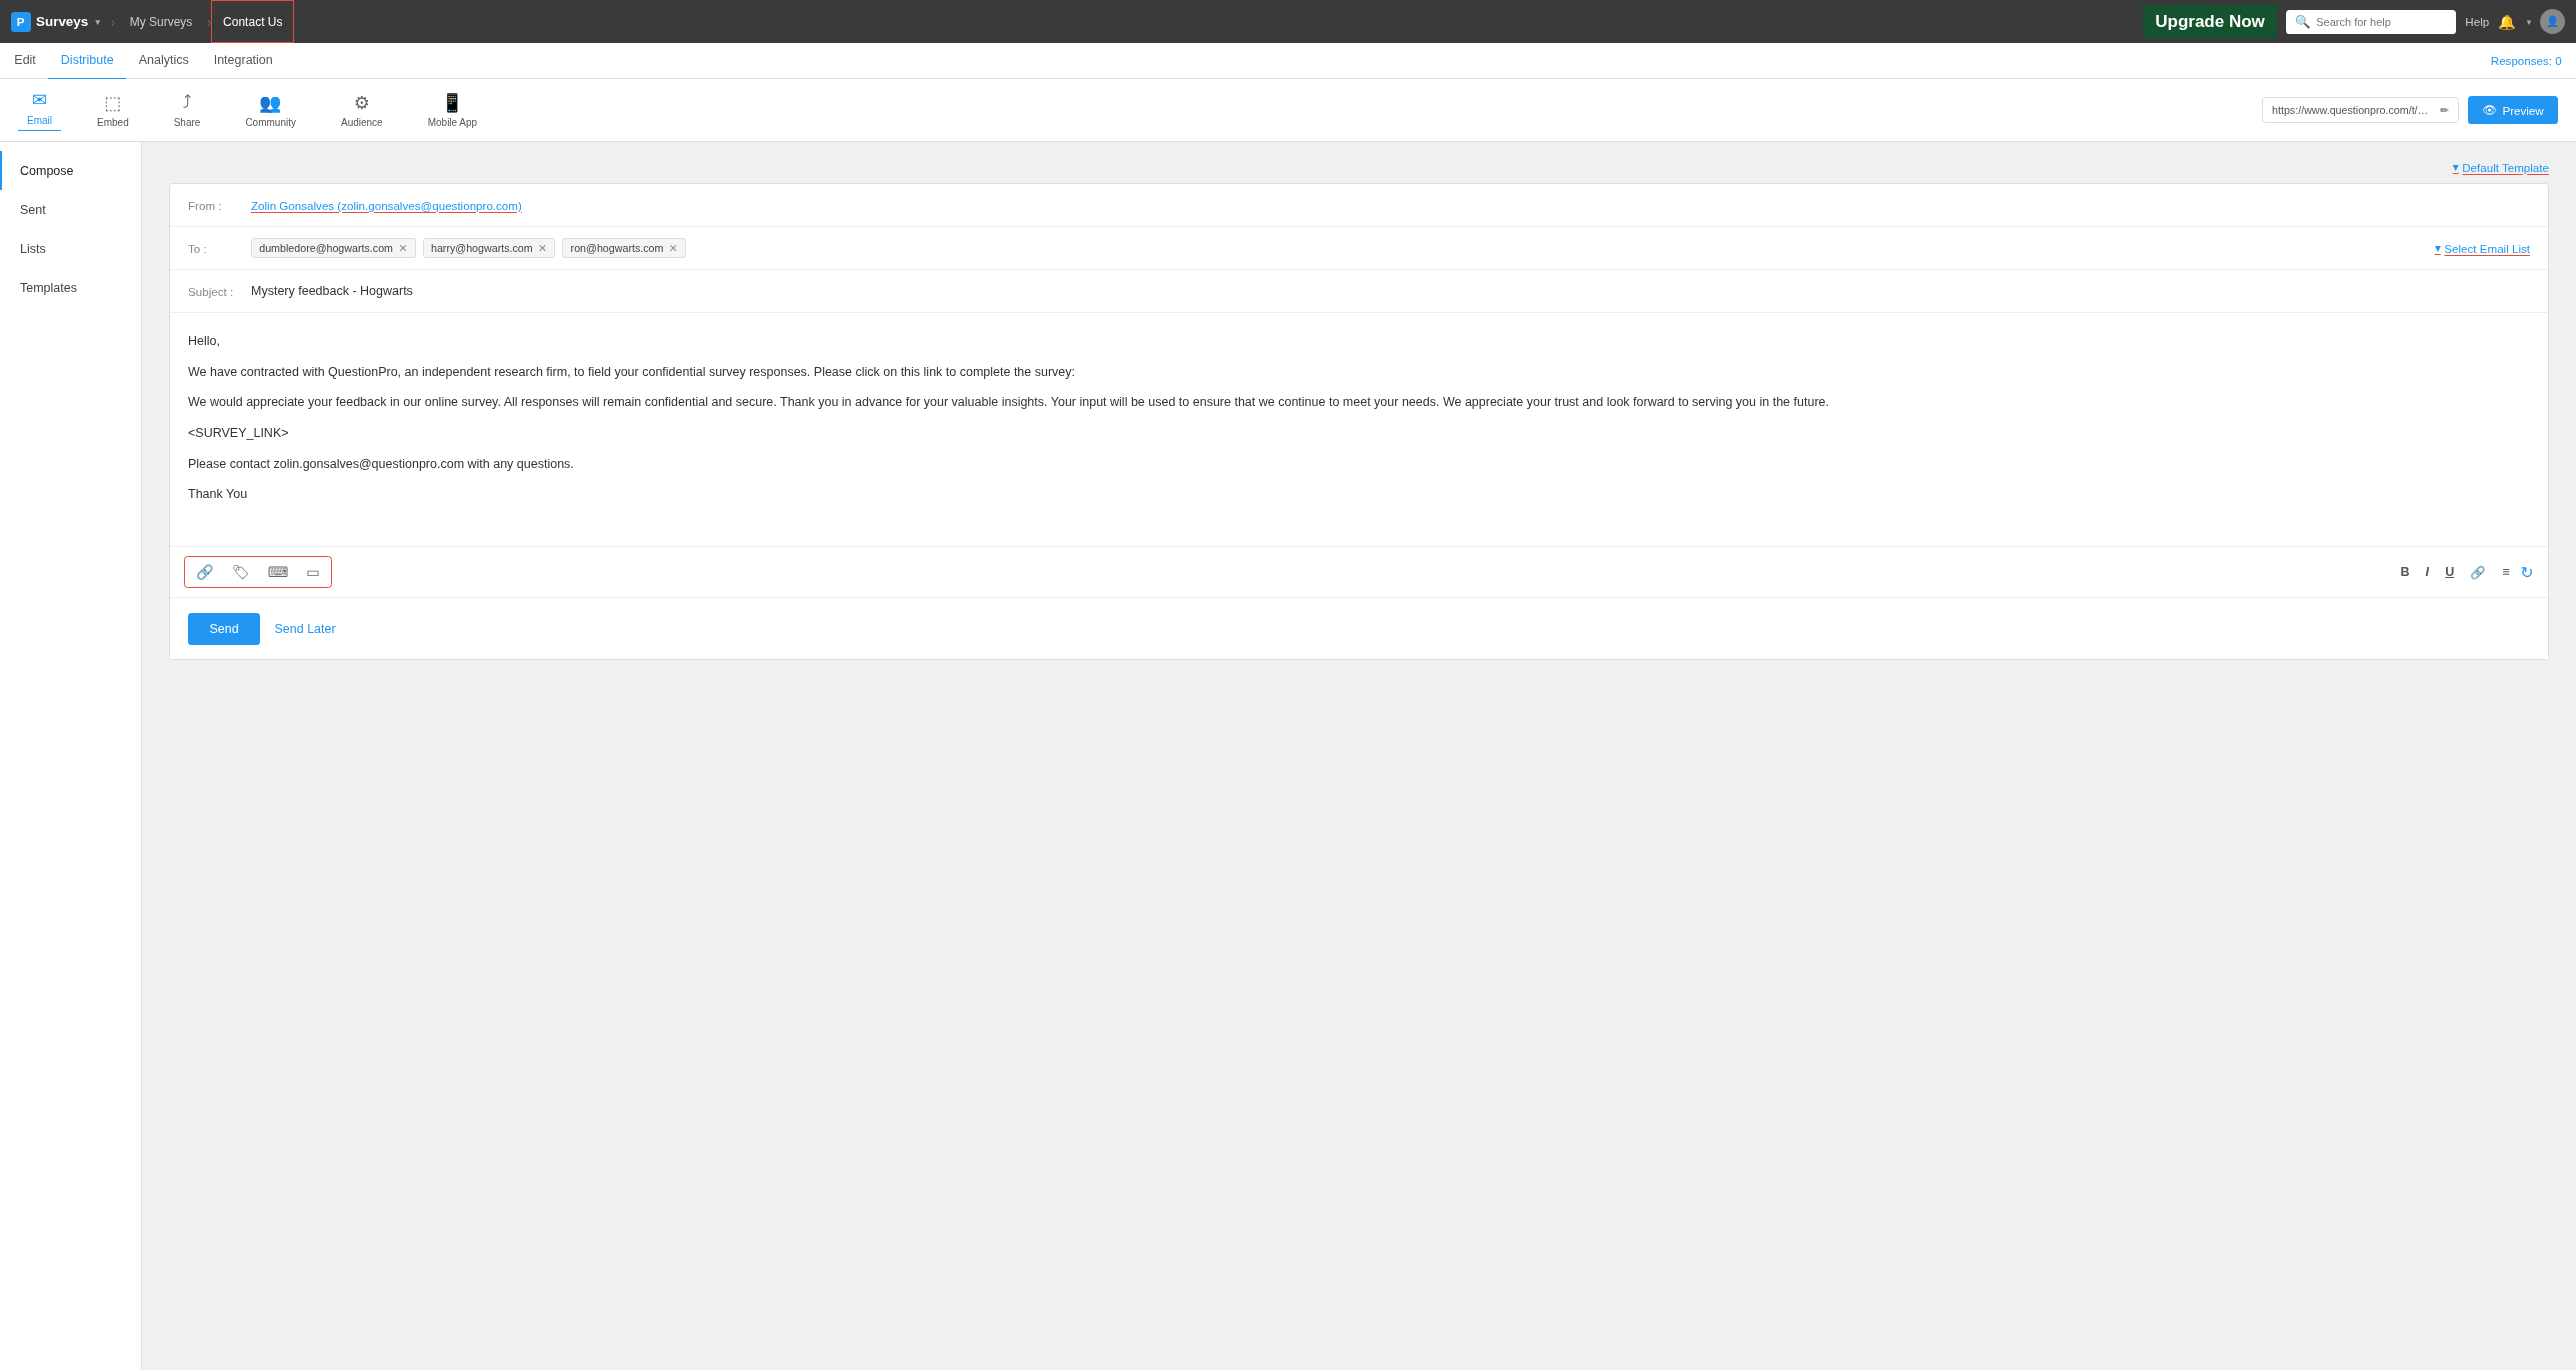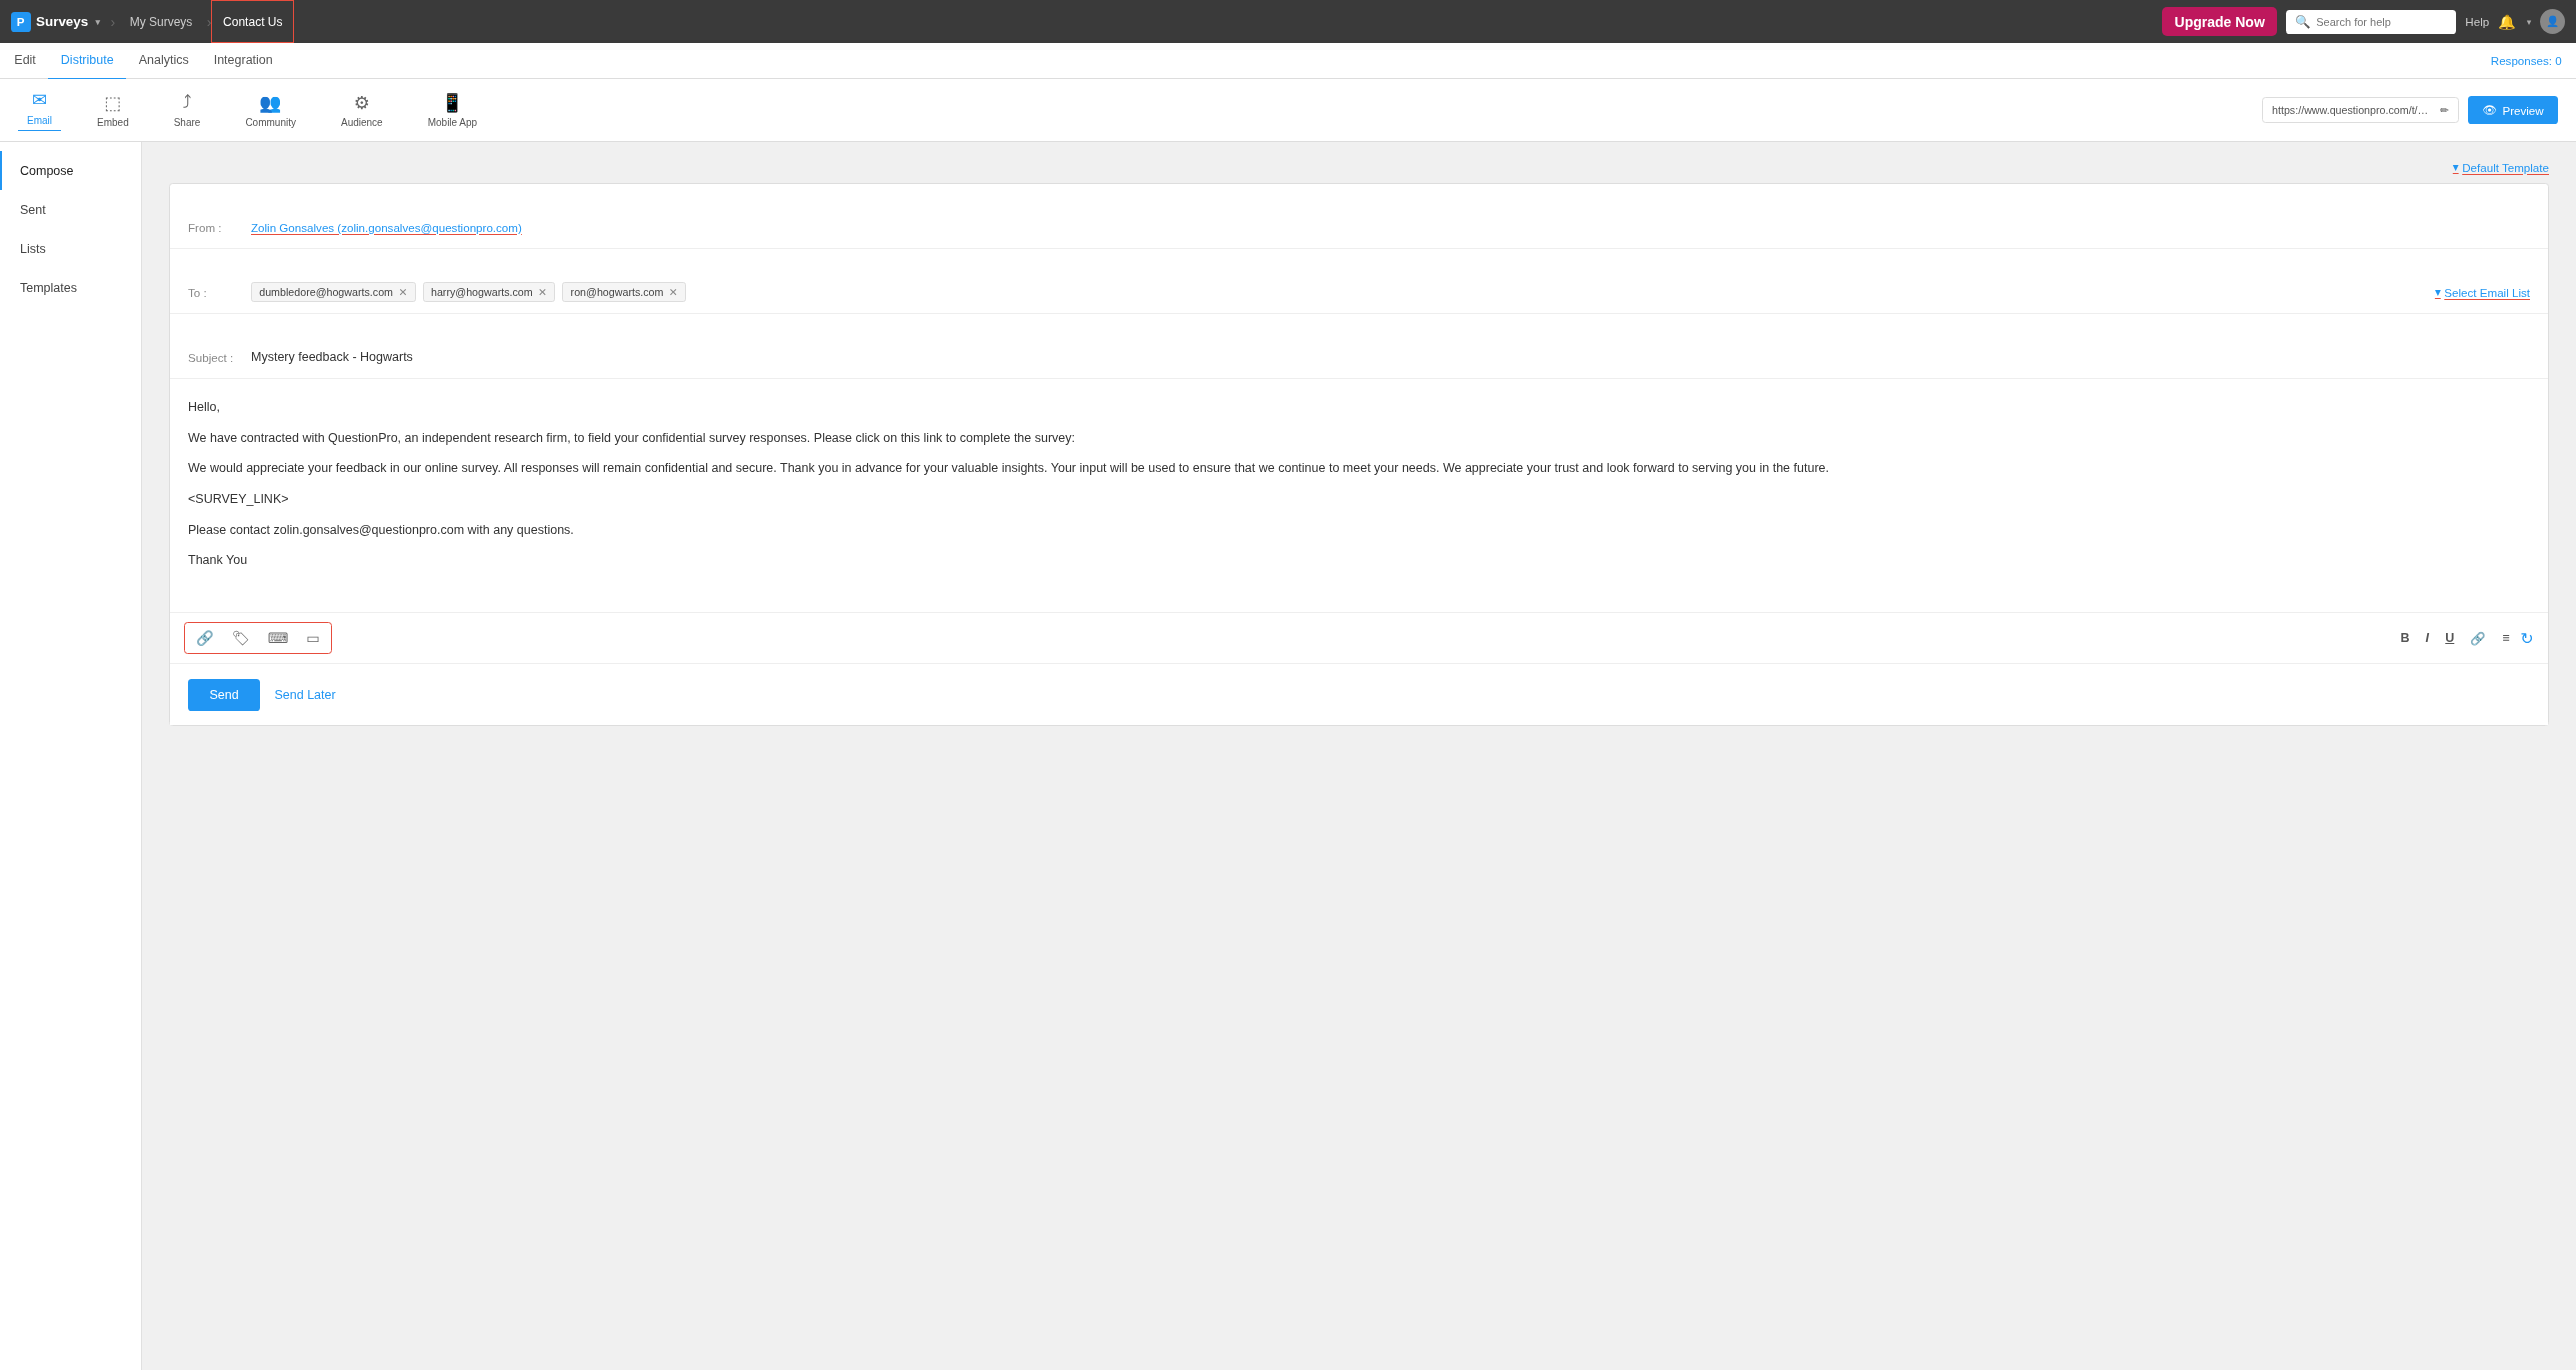--- a/index.html
+++ b/index.html
@@ -53,26 +53,26 @@
       padding: 0 10.7px;
     }
     .nav-separator { color: #666; font-size: 14.3px; }
     .top-nav-right {
       margin-left: auto;
       display: flex;
       align-items: center;
       gap: 9px;
     }
     .upgrade-btn {
-      background: #be185d;
+      background: #14532d;
       color: white;
       border: none;
-      border-radius: 5px;
+      border-radius: 0;
       padding: 6.3px 12.5px;
-      font-size: 14px;
+      font-size: 17px;
       font-weight: 600;
       cursor: pointer;
     }
     .search-box {
       display: flex;
       align-items: center;
       background: white;
       border-radius: 3.6px;
       padding: 4.5px 9px;
       gap: 5.4px;
@@ -240,21 +240,20 @@
       border: 0.9px solid #ddd;
       border-radius: 3.6px;
       padding: 0;
     }
     .email-row {
       display: flex;
       align-items: center;
       padding: 10.7px 18px;
       border-bottom: 0.9px solid #eee;
       min-height: 43px;
-      margin-top: 22px;
     }
     .email-label {
       color: #888;
       font-size: 11.6px;
       min-width: 63px;
       flex-shrink: 0;
     }
     .from-link {
       color: #2196f3;
       font-size: 11.6px;

